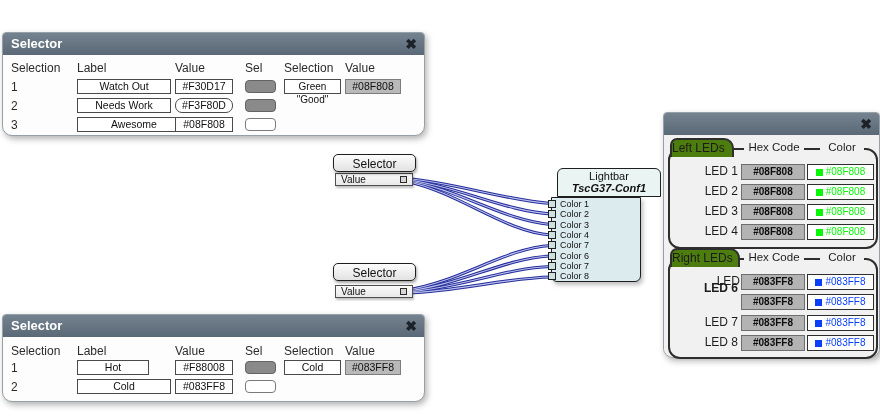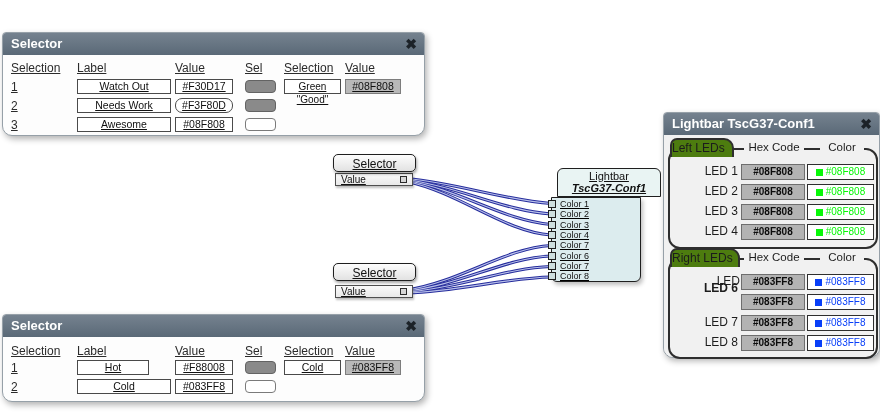--- a/index.html
+++ b/index.html
@@ -16,21 +16,21 @@
   }
   .panel-header{
     position:relative;height:22px;background:linear-gradient(#75828f,#5a6977);
     border-radius:3px 3px 0 0;color:#fff;font-size:13px;font-weight:bold;
     line-height:22px;padding-left:8px;box-sizing:border-box;
   }
   .close-btn{
     position:absolute;right:7px;top:0;height:22px;line-height:22px;
     color:#1c2228;font-size:14px;font-weight:bold;cursor:pointer;
   }
-  .abs{position:absolute;box-sizing:border-box;text-decoration:underline;}
+  .abs{position:absolute;box-sizing:border-box;}
   .colhead{font-size:12px;color:#2b2b2b;}
   .rownum{font-size:12px;color:#2b2b2b;}
   .tin{
     height:15px;background:#fff;border:1px solid #4a4a4a;font-size:10.5px;
     line-height:13px;text-align:center;color:#101010;
   }
   .grayval{background:#b9b9b9;border:1px solid #7d7d7d;}
   .selbtn{
     width:31px;height:13px;border:1px solid #7a7a7a;border-radius:4px;background:#fff;cursor:pointer;
   }
@@ -143,21 +143,21 @@
   <div class="abs selbtn" style="left:242px;top:47px;" data-on="true"></div>
   <div class="abs tin" style="left:281px;top:46px;width:57px;font-size:10px;">Green "Good"</div>
   <div class="abs tin grayval" style="left:342px;top:46px;width:56px;">#08F808</div>
 
   <span class="abs rownum" style="left:8px;top:66px;">2</span>
   <div class="abs tin" style="left:74px;top:65px;width:94px;">Needs Work</div>
   <div class="abs tin" style="left:172px;top:65px;width:58px;border-radius:7px;">#F3F80D</div>
   <div class="abs selbtn" style="left:242px;top:66px;" data-on="true"></div>
 
   <span class="abs rownum" style="left:8px;top:85px;">3</span>
-  <div class="abs tin" style="left:74px;top:84px;width:94px;">Awesome</div>
+  <div class="abs tin" style="left:74px;top:84px;width:114px;">Awesome</div>
   <div class="abs tin" style="left:172px;top:84px;width:58px;">#08F808</div>
   <div class="abs selbtn" style="left:242px;top:85px;" data-on="false"></div>
 </div>
 
 <div class="panel" style="left:2px;top:314px;width:421px;height:86px;">
   <div class="panel-header">
     <span>Selector</span>
     <span class="close-btn">✖</span>
   </div>
   <span class="abs rownum" style="left:8px;top:29px;font-size:12px;">Selection</span>
@@ -226,21 +226,20 @@
       <span class="txt">Color 7</span>
     </div>
   <div class="lb-in-row">
       <span class="lb-in-port"></span>
       <span class="txt">Color 8</span>
     </div>
 </div>
 
 <div class="panel" style="left:663px;top:112px;width:215px;height:244px;background:#f1f1f1;">
   <div class="panel-header">
-    <span>Lightbar TscG37-Conf1</span>
     <span class="close-btn">✖</span>
   </div>
   <div class="lb-panel-body">
 
     <div class="group-tab" style="top:3px;width:60px;">Left LEDs</div>
     <div class="group-box" style="top:13px;height:97px;"></div>
     <span class="lb-colhead" style="left:80px;top:6px;width:54px;">Hex Code</span>
     <span class="lb-colhead" style="left:156px;top:6px;width:38px;">Color</span>
 
     <span class="led-label" style="left:10px;top:29px;">LED 1</span>

